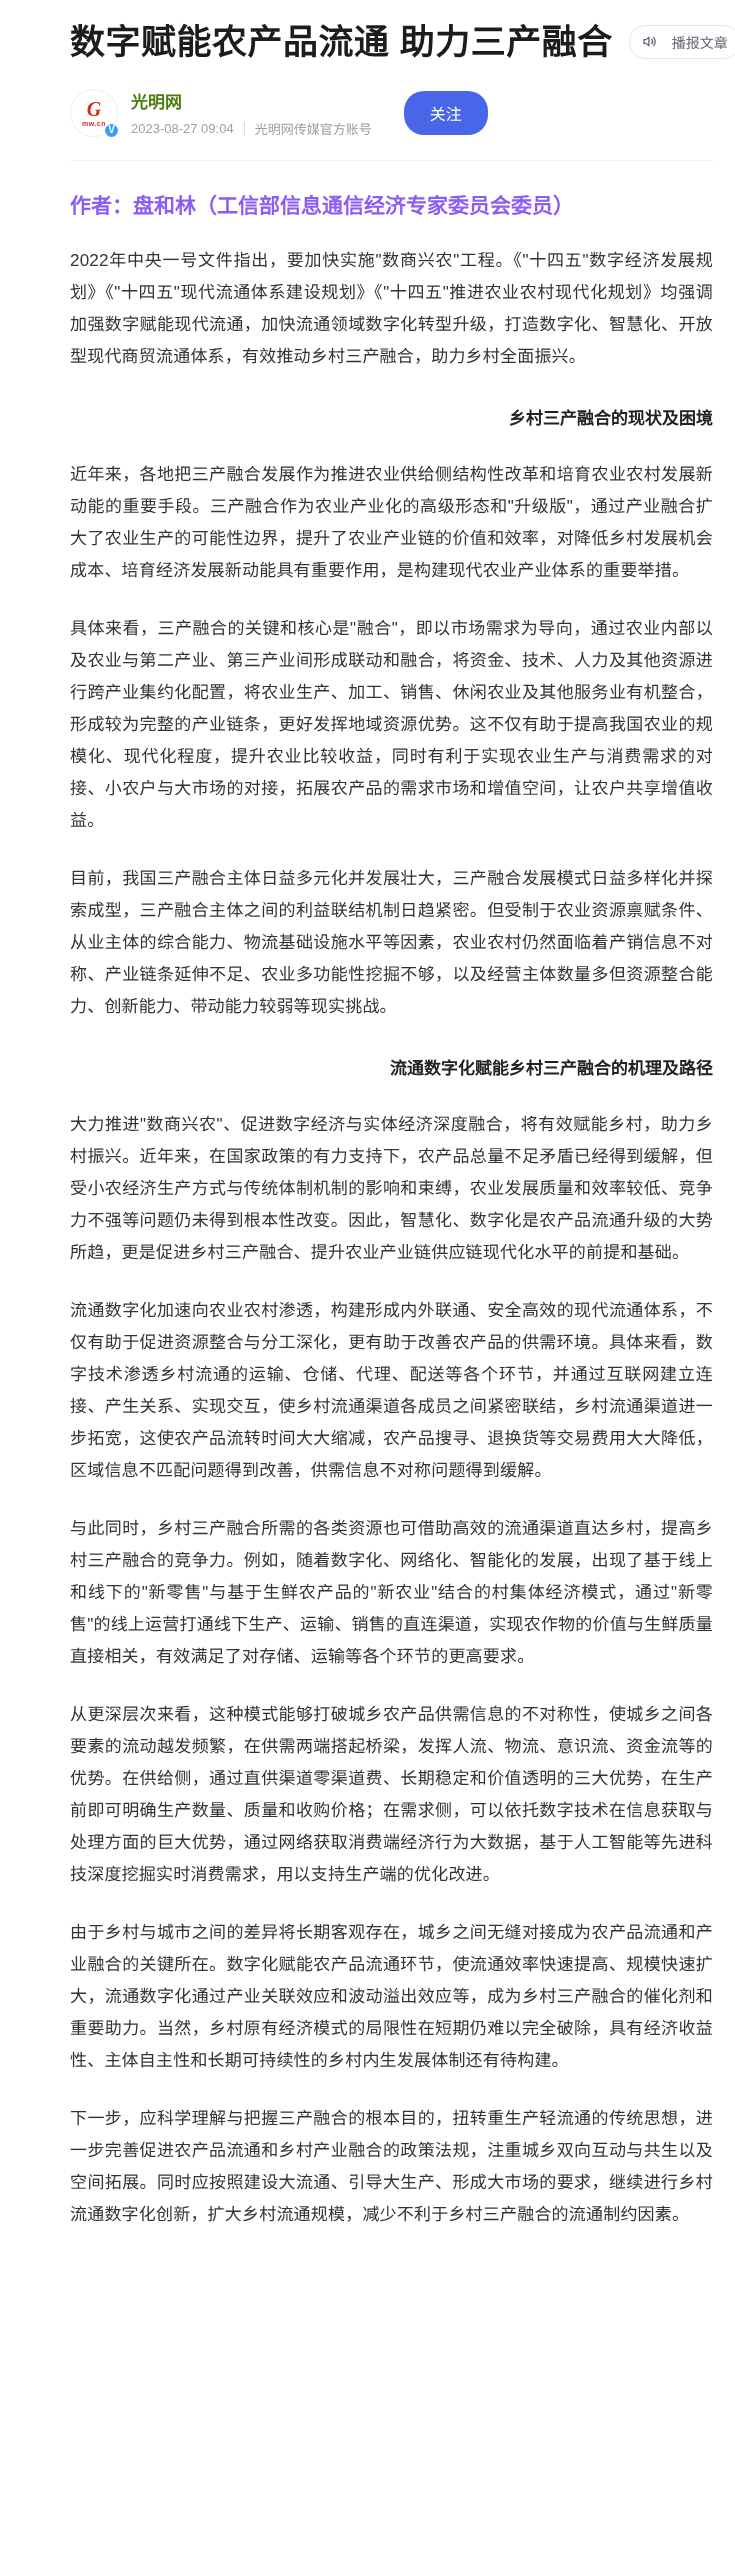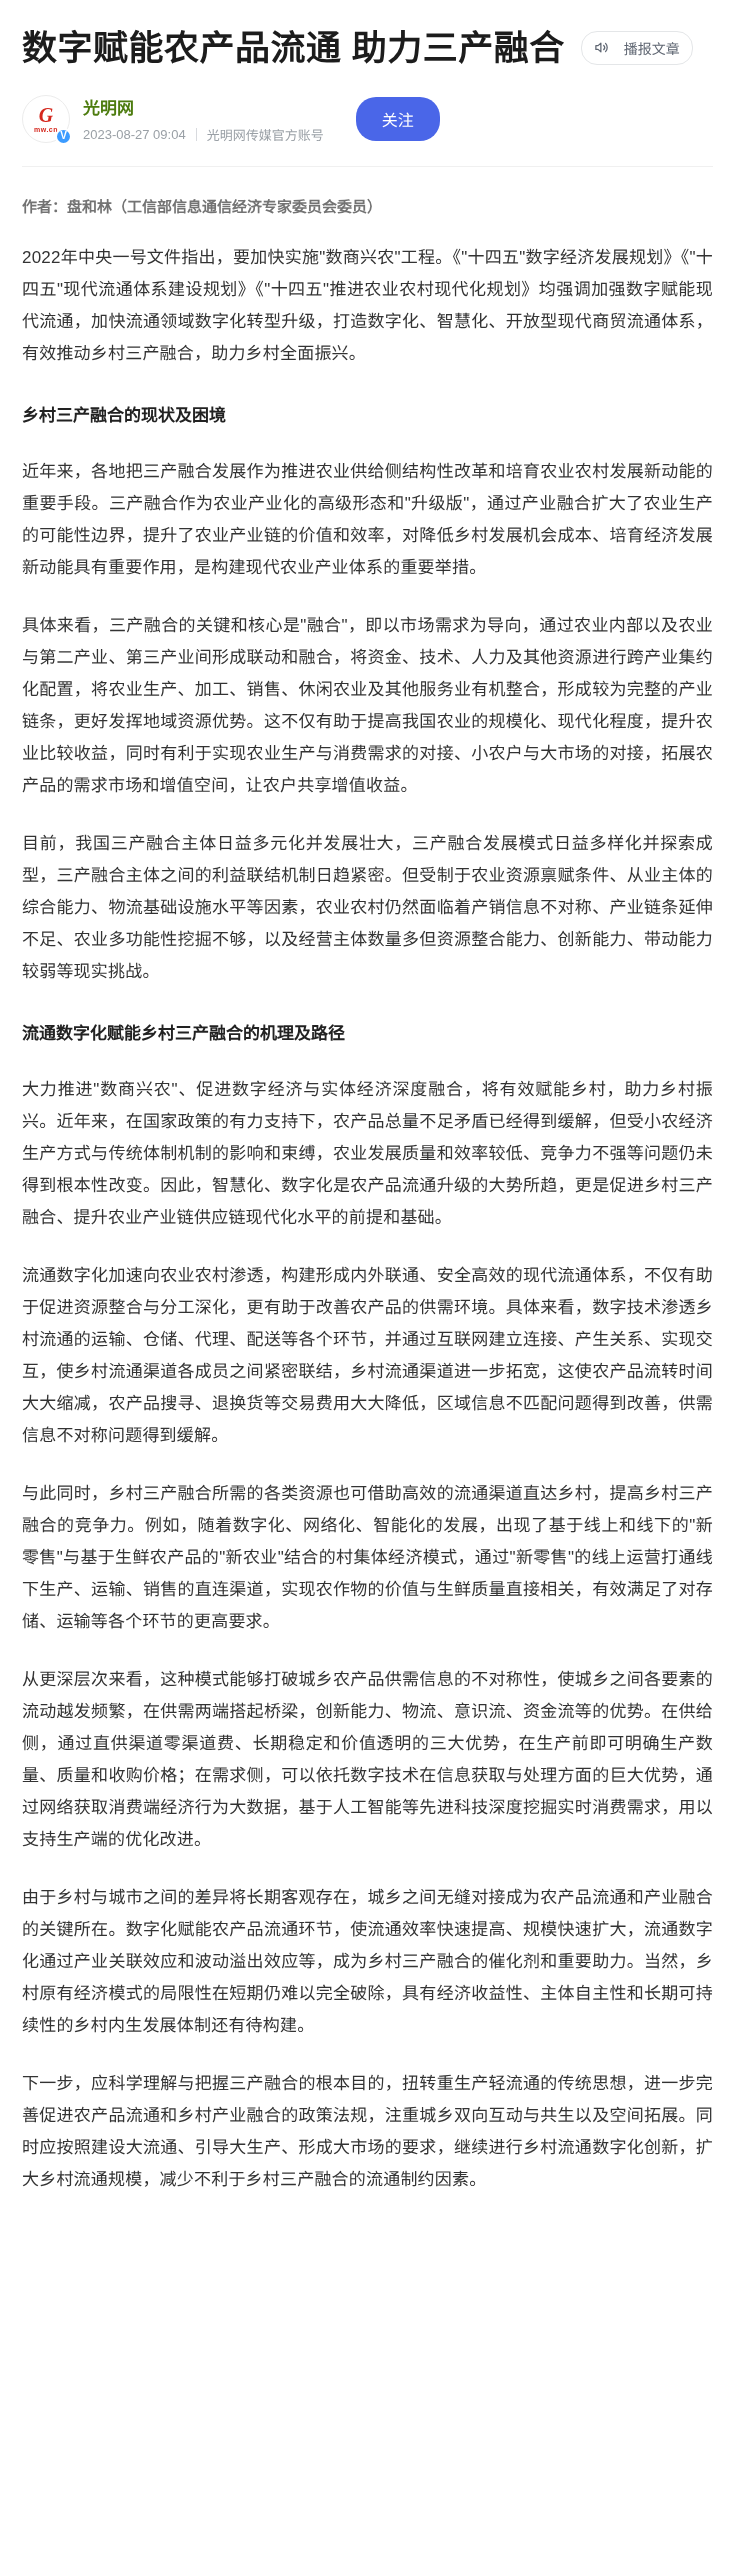--- a/index.html
+++ b/index.html
@@ -3,21 +3,21 @@
 <meta charset="utf-8">
 <style>
   :root { --accent:#4a66e8; --badge:#3b9bff; --logo-red:#d5281e; }
   * { margin:0; padding:0; box-sizing:border-box; }
   html,body { background:#ffffff; }
   body {
     width:735px; margin:0 auto;
     font-family:"Liberation Sans","DejaVu Sans",sans-serif;
     color:#333;
   }
-  .page { padding:22px 22px 40px 22px; }
+  .page { padding:16px 22px 40px 22px;margin-left:48px; }
 
   
   .title-row { display:flex; align-items:center; gap:16px; padding-top:4px; }
   .page-title {
     font-size:35px; line-height:1.25; font-weight:700; color:#1c1c1c;
     letter-spacing:0.5px; white-space:nowrap;
   }
   .broadcast-btn {
     display:inline-flex; align-items:center; gap:15px; flex:0 0 auto;
     border:1px solid #e4e6e8; background:#fff; border-radius:16px;
@@ -50,27 +50,27 @@
   .meta-sep { width:1px; height:13px; background:#d8dade; margin:0 10px; }
   .follow-btn {
     margin-left:32px; background:var(--accent); color:#ffffff; border:none;
     border-radius:20px; padding:10px 26px; font-size:16px; cursor:pointer;
     font-family:inherit;
   }
 
   .divider { border:none; border-top:1px solid #f0f0f0; margin:22px 0 0 0; }
 
   
-  .author-line { font-size:15px; font-weight:700; color:#737373; margin:28px 0 0 0; }
+  .author-line { font-size:21px; font-weight:700; color:#8b5cf6; margin:28px 0 0 0; }
   .article-body .paragraph {
     font-size:17px; line-height:32px; color:#333; margin-top:26px;
     text-align:justify; letter-spacing:0.2px;
   }
   .article-body .section-heading {
-    font-size:17px; line-height:28px; font-weight:700; color:#222; margin-top:32px;
+    font-size:17px; line-height:28px; font-weight:700; color:#222; margin-top:32px;text-align:right;
   }
   .source-line { font-size:17px; line-height:32px; color:#333; margin-top:26px; }
 </style>
 </head>
 <body>
 
 <div class="page">
 
   <div class="title-row">
     <h1 class="page-title">数字赋能农产品流通 助力三产融合</h1>
@@ -112,20 +112,20 @@
   <div class="article-body" id="article-body">
       <p class="paragraph">2022年中央一号文件指出，要加快实施"数商兴农"工程。《"十四五"数字经济发展规划》《"十四五"现代流通体系建设规划》《"十四五"推进农业农村现代化规划》均强调加强数字赋能现代流通，加快流通领域数字化转型升级，打造数字化、智慧化、开放型现代商贸流通体系，有效推动乡村三产融合，助力乡村全面振兴。</p>
       <h2 class="section-heading">乡村三产融合的现状及困境</h2>
       <p class="paragraph">近年来，各地把三产融合发展作为推进农业供给侧结构性改革和培育农业农村发展新动能的重要手段。三产融合作为农业产业化的高级形态和"升级版"，通过产业融合扩大了农业生产的可能性边界，提升了农业产业链的价值和效率，对降低乡村发展机会成本、培育经济发展新动能具有重要作用，是构建现代农业产业体系的重要举措。</p>
       <p class="paragraph">具体来看，三产融合的关键和核心是"融合"，即以市场需求为导向，通过农业内部以及农业与第二产业、第三产业间形成联动和融合，将资金、技术、人力及其他资源进行跨产业集约化配置，将农业生产、加工、销售、休闲农业及其他服务业有机整合，形成较为完整的产业链条，更好发挥地域资源优势。这不仅有助于提高我国农业的规模化、现代化程度，提升农业比较收益，同时有利于实现农业生产与消费需求的对接、小农户与大市场的对接，拓展农产品的需求市场和增值空间，让农户共享增值收益。</p>
       <p class="paragraph">目前，我国三产融合主体日益多元化并发展壮大，三产融合发展模式日益多样化并探索成型，三产融合主体之间的利益联结机制日趋紧密。但受制于农业资源禀赋条件、从业主体的综合能力、物流基础设施水平等因素，农业农村仍然面临着产销信息不对称、产业链条延伸不足、农业多功能性挖掘不够，以及经营主体数量多但资源整合能力、创新能力、带动能力较弱等现实挑战。</p>
       <h2 class="section-heading">流通数字化赋能乡村三产融合的机理及路径</h2>
       <p class="paragraph">大力推进"数商兴农"、促进数字经济与实体经济深度融合，将有效赋能乡村，助力乡村振兴。近年来，在国家政策的有力支持下，农产品总量不足矛盾已经得到缓解，但受小农经济生产方式与传统体制机制的影响和束缚，农业发展质量和效率较低、竞争力不强等问题仍未得到根本性改变。因此，智慧化、数字化是农产品流通升级的大势所趋，更是促进乡村三产融合、提升农业产业链供应链现代化水平的前提和基础。</p>
       <p class="paragraph">流通数字化加速向农业农村渗透，构建形成内外联通、安全高效的现代流通体系，不仅有助于促进资源整合与分工深化，更有助于改善农产品的供需环境。具体来看，数字技术渗透乡村流通的运输、仓储、代理、配送等各个环节，并通过互联网建立连接、产生关系、实现交互，使乡村流通渠道各成员之间紧密联结，乡村流通渠道进一步拓宽，这使农产品流转时间大大缩减，农产品搜寻、退换货等交易费用大大降低，区域信息不匹配问题得到改善，供需信息不对称问题得到缓解。</p>
       <p class="paragraph">与此同时，乡村三产融合所需的各类资源也可借助高效的流通渠道直达乡村，提高乡村三产融合的竞争力。例如，随着数字化、网络化、智能化的发展，出现了基于线上和线下的"新零售"与基于生鲜农产品的"新农业"结合的村集体经济模式，通过"新零售"的线上运营打通线下生产、运输、销售的直连渠道，实现农作物的价值与生鲜质量直接相关，有效满足了对存储、运输等各个环节的更高要求。</p>
-      <p class="paragraph">从更深层次来看，这种模式能够打破城乡农产品供需信息的不对称性，使城乡之间各要素的流动越发频繁，在供需两端搭起桥梁，创新能力、物流、意识流、资金流等的优势。在供给侧，通过直供渠道零渠道费、长期稳定和价值透明的三大优势，在生产前即可明确生产数量、质量和收购价格；在需求侧，可以依托数字技术在信息获取与处理方面的巨大优势，通过网络获取消费端经济行为大数据，基于人工智能等先进科技深度挖掘实时消费需求，用以支持生产端的优化改进。</p>
+      <p class="paragraph">从更深层次来看，这种模式能够打破城乡农产品供需信息的不对称性，使城乡之间各要素的流动越发频繁，在供需两端搭起桥梁，发挥人流、物流、意识流、资金流等的优势。在供给侧，通过直供渠道零渠道费、长期稳定和价值透明的三大优势，在生产前即可明确生产数量、质量和收购价格；在需求侧，可以依托数字技术在信息获取与处理方面的巨大优势，通过网络获取消费端经济行为大数据，基于人工智能等先进科技深度挖掘实时消费需求，用以支持生产端的优化改进。</p>
       <p class="paragraph">由于乡村与城市之间的差异将长期客观存在，城乡之间无缝对接成为农产品流通和产业融合的关键所在。数字化赋能农产品流通环节，使流通效率快速提高、规模快速扩大，流通数字化通过产业关联效应和波动溢出效应等，成为乡村三产融合的催化剂和重要助力。当然，乡村原有经济模式的局限性在短期仍难以完全破除，具有经济收益性、主体自主性和长期可持续性的乡村内生发展体制还有待构建。</p>
       <p class="paragraph">下一步，应科学理解与把握三产融合的根本目的，扭转重生产轻流通的传统思想，进一步完善促进农产品流通和乡村产业融合的政策法规，注重城乡双向互动与共生以及空间拓展。同时应按照建设大流通、引导大生产、形成大市场的要求，继续进行乡村流通数字化创新，扩大乡村流通规模，减少不利于乡村三产融合的流通制约因素。</p>
     </div>
 
 
 </div>
 
 
 </body></html>

